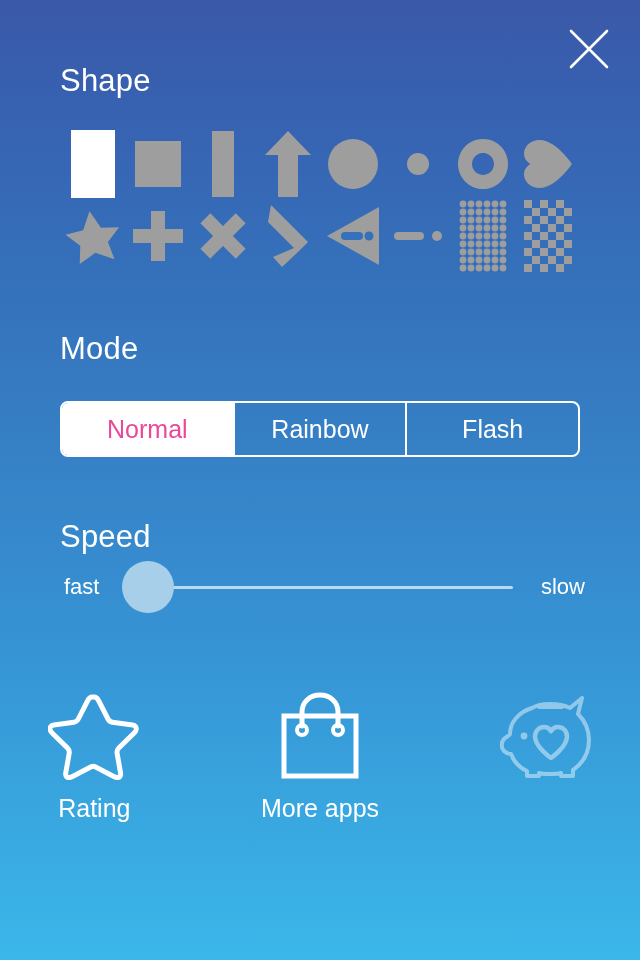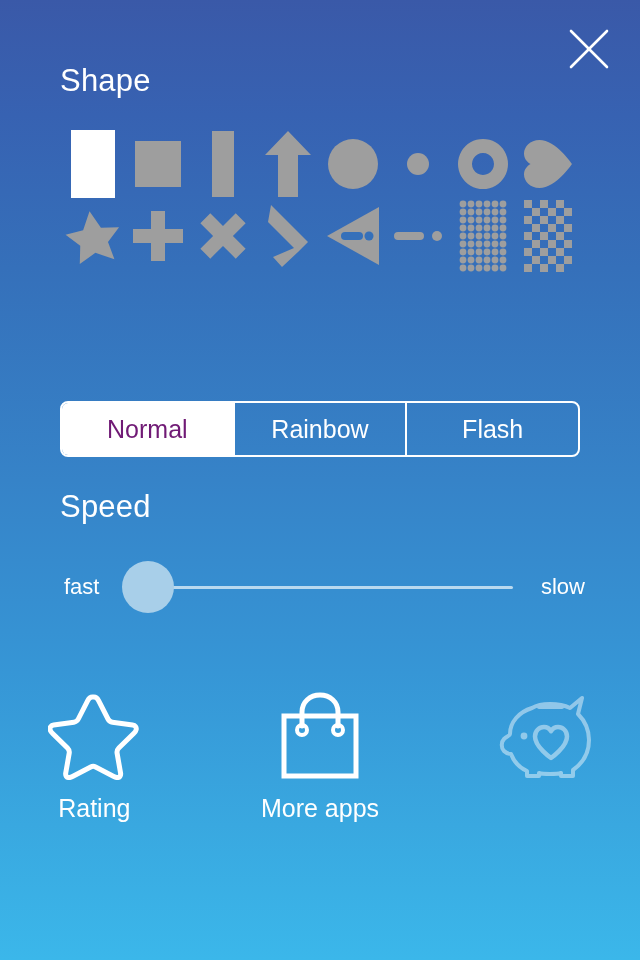--- a/index.html
+++ b/index.html
@@ -45,21 +45,21 @@
     position: absolute;
     left: 60px;
     color: #ffffff;
     font-size: 31px;
     font-weight: 400;
     letter-spacing: 0.2px;
     white-space: nowrap;
   }
   #shape-title { top: 63px; }
   #mode-title  { top: 331px; }
-  #speed-title { top: 489px; }
+  #speed-title { top: 519px; }
 
   
   .shape-grid {
     position: absolute;
     left: 60px;
     top: 128px;
     width: 520px;
   }
   .shape-row {
     display: flex;
@@ -98,21 +98,21 @@
     font-size: 25px;
     color: #ffffff;
     cursor: pointer;
     border-right: 2px solid #ffffff;
     box-sizing: border-box;
     background: transparent;
   }
   .seg:last-child { border-right: none; }
   .seg.selected {
     background: #ffffff;
-    color: #701a75;
+    color: #ec4899;
     text-align: right;
   }
 
   
   .speed-row {
     position: absolute;
     left: 60px;
     top: 565px;
     width: 525px;
     height: 44px;
@@ -389,20 +389,21 @@
               <rect x="40" y="56" width="8" height="8"></rect>
             <rect x="0" y="64" width="8" height="8"></rect>
               <rect x="16" y="64" width="8" height="8"></rect>
               <rect x="32" y="64" width="8" height="8"></rect>
           </g>
         </svg>
       </div>
     </div>
   </div>
 
+  <div id="mode-title" class="section-title">Mode</div>
 
   <div class="segmented">
     <div class="seg selected">Normal</div>
     <div class="seg">Rainbow</div>
     <div class="seg">Flash</div>
   </div>
 
   <div id="speed-title" class="section-title">Speed</div>
 
   <div class="speed-row">

